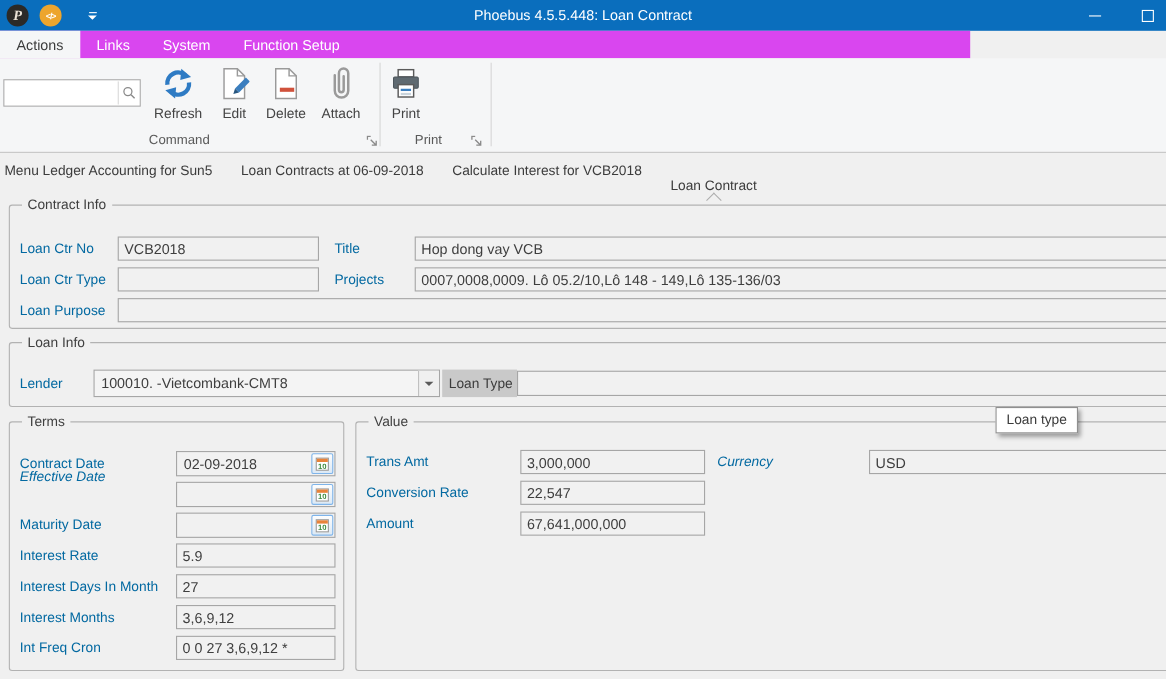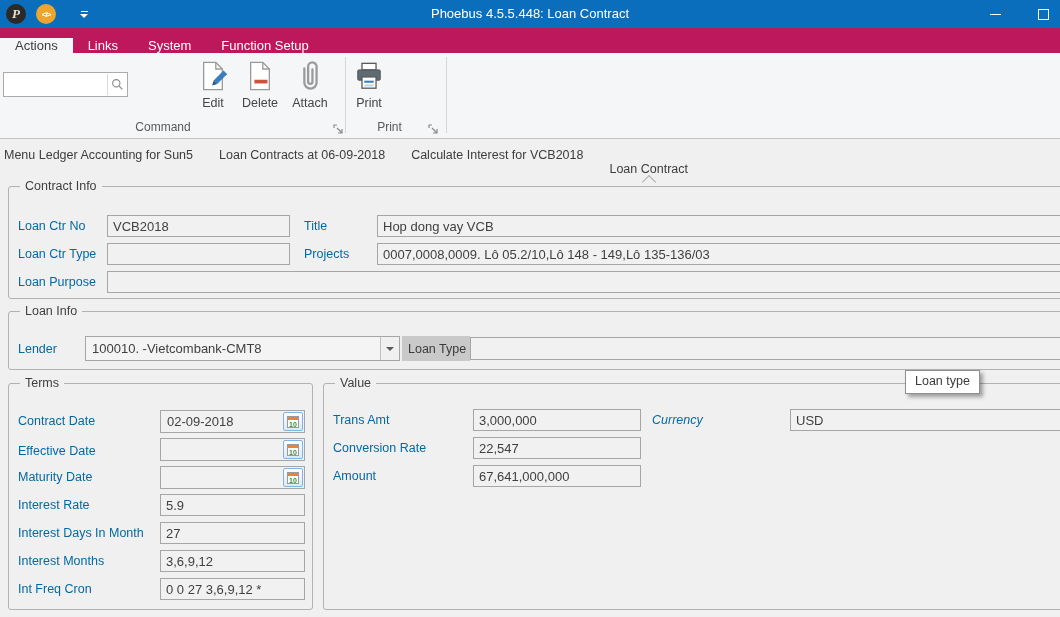--- a/index.html
+++ b/index.html
@@ -17,21 +17,21 @@
   .app-icon-code { width:20px; height:20px; border-radius:50%; background:#eda52d; color:#fff; font:bold 8px "Liberation Sans",sans-serif; display:flex; align-items:center; justify-content:center; margin-left:10px; letter-spacing:-1px; }
   .qat-drop { margin-left:24px; display:flex; flex-direction:column; align-items:center; cursor:default; }
   .qat-drop .bar { width:7px; height:1px; background:#fff; margin-bottom:2px; }
   .qat-drop .tri { width:0; height:0; border-left:4px solid transparent; border-right:4px solid transparent; border-top:4px solid #fff; }
   .win-title { position:absolute; left:0; right:0; top:0; height:28px; line-height:28px; text-align:center; color:#fff; font-size:13px; pointer-events:none; }
   .win-btn { position:absolute; top:0; width:34px; height:28px; display:flex; align-items:center; justify-content:center; }
   .win-btn.min { left:978px; } .win-btn.max { left:1026px; }
   .glyph-min { width:11px; height:1px; background:#fff; }
   .glyph-max { width:11px; height:11px; border:1px solid #fff; }
   
-  .menubar { position:absolute; left:0; top:28px; width:1060px; height:25px; background:#be185d; display:flex;align-items:flex-end; }
+  .menubar { position:absolute; left:0; top:28px; width:882px; height:25px; background:#d946ef; display:flex; }
   .menutab { padding:0 15px; display:flex; align-items:center; color:#fff; font-size:13px; cursor:default; }
   .menutab.active { background:#f5f6f7; color:#3b3b3b; }
   
   .ribbon { position:absolute; left:0; top:53px; width:1060px; height:86px; background:#f5f6f7; border-bottom:1px solid #c5c5c5; }
   .searchbox { position:absolute; left:3px; top:19px; width:125px; height:25px; background:#fff; border:1px solid #ababab; display:flex; align-items:center; }
   .searchbox input { flex:1; border:none; outline:none; background:transparent; font-size:12px; padding:0 4px; min-width:0; }
   .search-ico { width:20px; height:21px; border-left:1px solid #d9d9d9; display:flex; align-items:center; justify-content:center; }
   .rbtn { position:absolute; top:6px; display:flex; flex-direction:column; align-items:center; cursor:default; }
   .rbtn .ricon { height:34px; display:flex; align-items:center; justify-content:center; }
   .rbtn .rlabel { font-size:12.5px; color:#444; margin-top:3px; white-space:nowrap; }
@@ -97,20 +97,31 @@
   <div class="searchbox">
     <input value="" style="">
     <span class="search-ico">
       <svg width="13" height="13" viewBox="0 0 16 16">
           <circle cx="6.5" cy="6.5" r="4.5" fill="none" stroke="#8a8a8a" stroke-width="1.4"></circle>
           <line x1="10" y1="10" x2="14" y2="14" stroke="#8a8a8a" stroke-width="1.6"></line>
         </svg>
     </span>
   </div>
 
+  <div class="rbtn" style="left:136px;width:52px;">
+    <span class="ricon">
+      <svg width="30" height="30" viewBox="0 0 32 32">
+        <path d="M5.5 17 A 10.5 10.5 0 0 1 23 8" fill="none" stroke="#2e7bc4" stroke-width="4.2"></path>
+        <polygon points="19,1.5 28.5,9.5 18,12.5" fill="#2e7bc4"></polygon>
+        <path d="M26.5 15 A 10.5 10.5 0 0 1 9 24" fill="none" stroke="#2e7bc4" stroke-width="4.2"></path>
+        <polygon points="13,30.5 3.5,22.5 14,19.5" fill="#2e7bc4"></polygon>
+      </svg>
+    </span>
+    <span class="rlabel">Refresh</span>
+  </div>
 
   <div class="rbtn" style="left:194px;width:38px;">
     <span class="ricon">
       <svg width="28" height="30" viewBox="0 0 30 32">
         <path d="M5 1.5 h13 l7 7 V 30.5 H 5 z" fill="#fff" stroke="#9a9a9a" stroke-width="1.4"></path>
         <path d="M18 1.5 v 7 h 7" fill="none" stroke="#9a9a9a" stroke-width="1.4"></path>
         <g transform="rotate(45 21 19)">
           <rect x="18.5" y="9" width="5.5" height="15" fill="#3a7ebf"></rect>
           <polygon points="18.5,24 24,24 21.2,29" fill="#27567f"></polygon>
         </g>
@@ -220,21 +231,21 @@
 <div class="datefield" style="left:160px;top:410px;width:145px;">
   <span class="dtext">02-09-2018</span>
   <span class="calbtn">
     <span class="calglyph">
         <span class="caltop"></span>
         <span class="calday">10</span>
       </span>
   </span>
 </div>
 
-<span class="flabel" style="left:18px;top:440px;">Effective Date</span>
+<span class="flabel" style="left:18px;top:422px;font-style:italic;">Effective Date</span>
 <div class="datefield" style="left:160px;top:438px;width:145px;">
   <span class="dtext"></span>
   <span class="calbtn">
     <span class="calglyph">
         <span class="caltop"></span>
         <span class="calday">10</span>
       </span>
   </span>
 </div>
 

